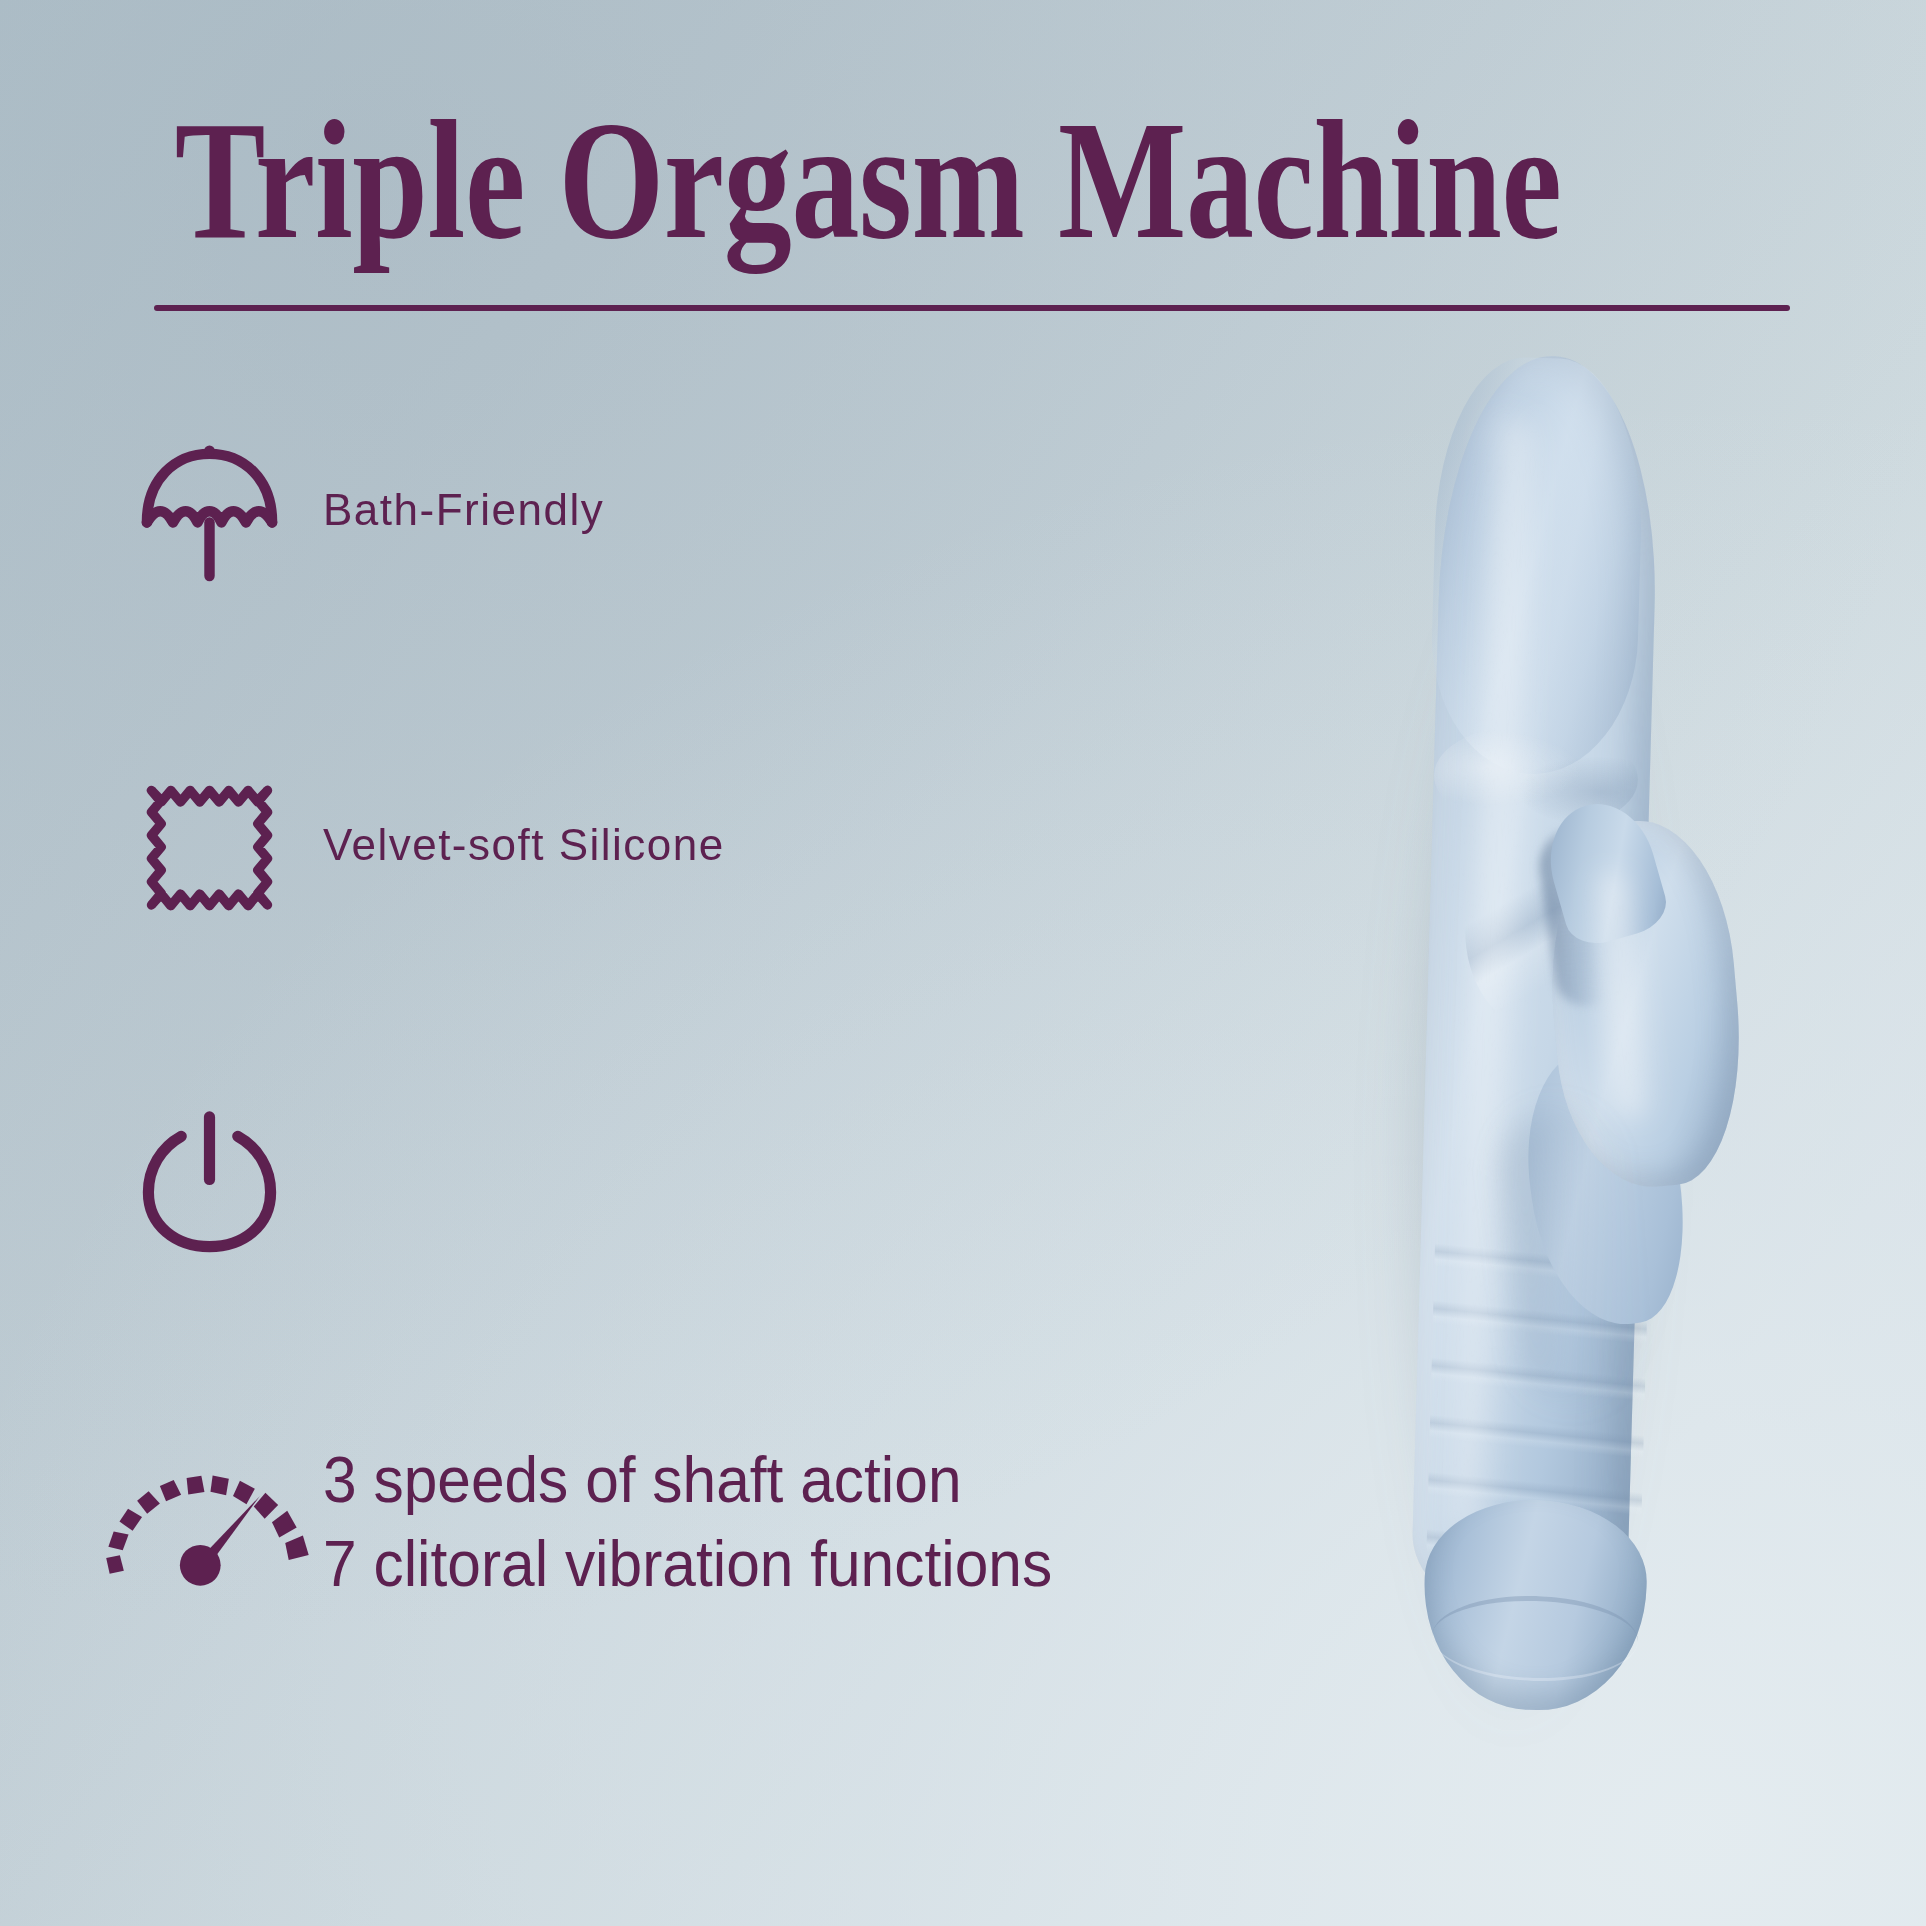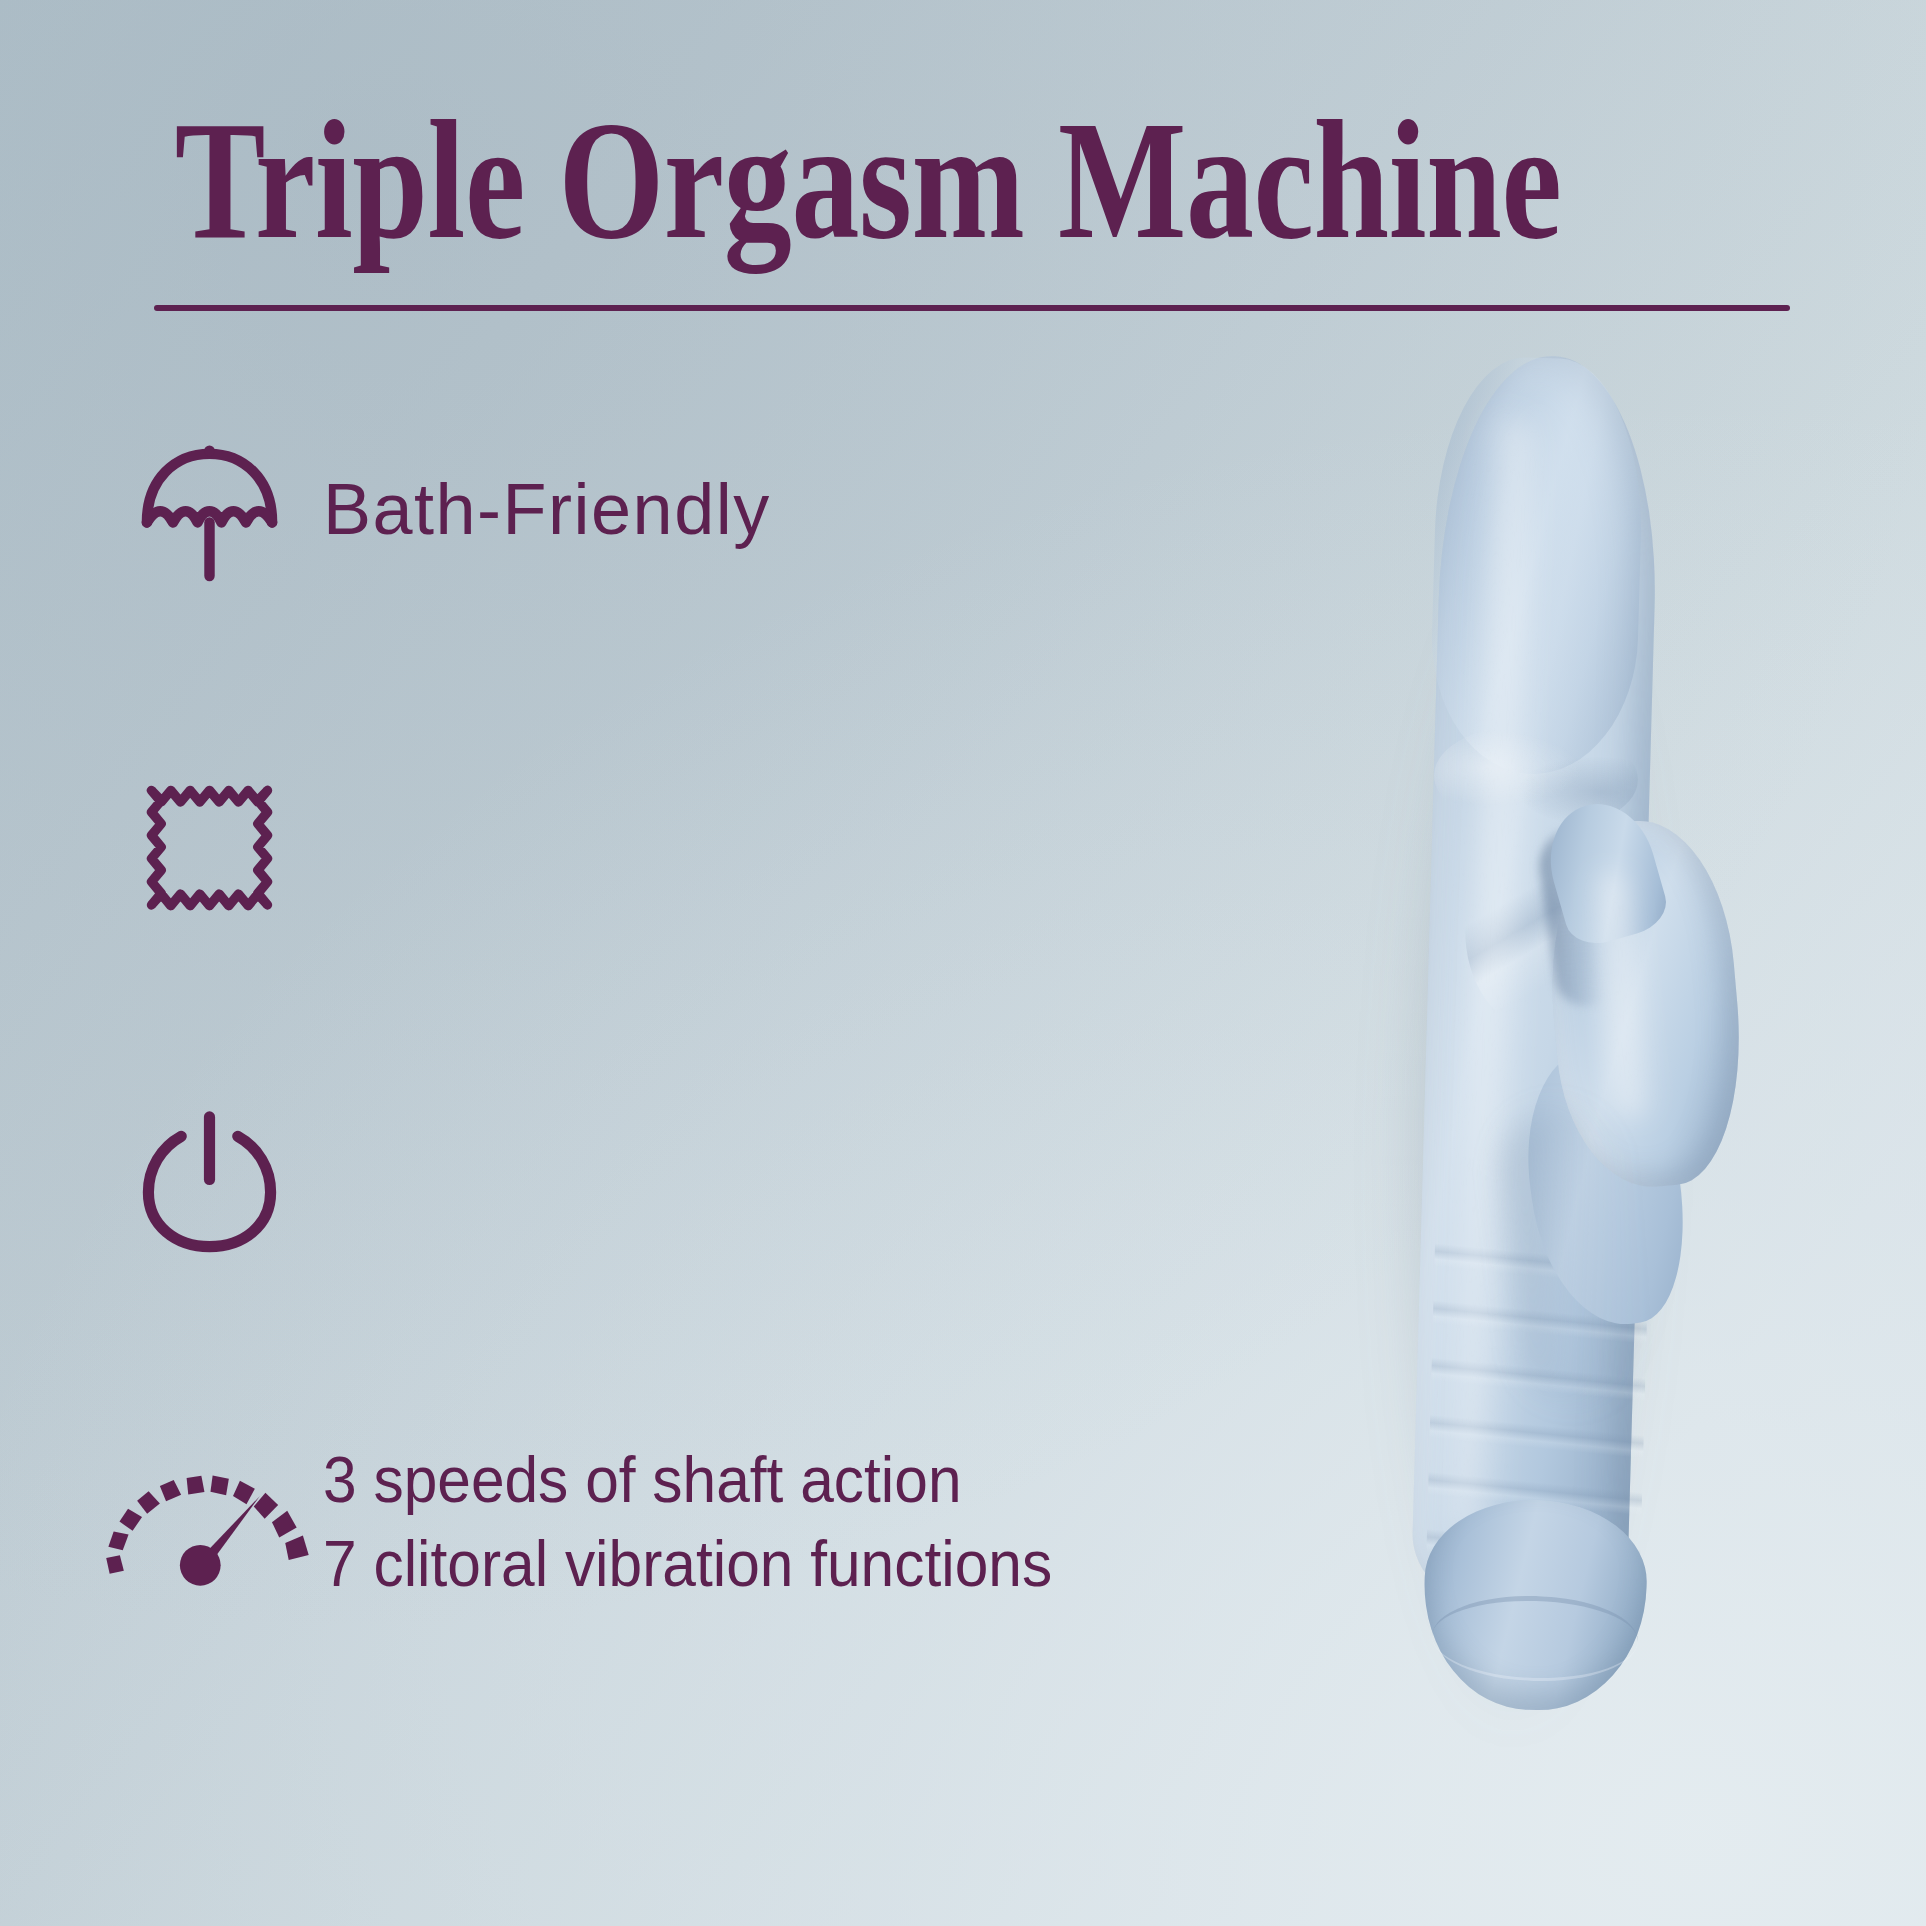--- a/index.html
+++ b/index.html
@@ -78,21 +78,21 @@
     height: 188px;
     flex: 0 0 228px;
     display: flex;
     align-items: center;
     justify-content: center;
   }
   .feature-icon svg { display: block; overflow: visible; }
 
   .feature-label {
     color: #5d2150;
-    font-size: 72px;
+    font-size: 44px;
     line-height: 1.22;
     letter-spacing: 1.5px;
     white-space: nowrap;
     font-weight: 400;
   }
   .feature-label.narrow {
     font-size: 65px;
     letter-spacing: 0px;
     transform: scaleX(0.93);
     transform-origin: left center;
@@ -319,20 +319,23 @@
 
     <div class="feature-row r1">
       <div class="feature-icon">
         <svg width="145" height="145" viewBox="0 0 100 100" fill="none" stroke="#5d2150" stroke-width="6.5" stroke-linecap="round" stroke-linejoin="round">
           <path d="M10 12 L16.7 20 L23.3 12 L30 20 L36.7 12 L43.3 20 L50 12 L56.7 20 L63.3 12 L70 20 L76.7 12 L83.3 20 L90 12
                    L83.3 19 L90 27 L83.3 35 L90 43 L83.3 51 L90 59 L83.3 67 L90 75 L83.3 83 L90 91
                    L83.3 83.5 L76.7 91.5 L70 83.5 L63.3 91.5 L56.7 83.5 L50 91.5 L43.3 83.5 L36.7 91.5 L30 83.5 L23.3 91.5 L16.7 83.5 L10 91
                    L16.7 83 L10 75 L16.7 67 L10 59 L16.7 51 L10 43 L16.7 35 L10 27 L16.7 19 Z"></path>
         </svg>
       </div>
+      <div class="feature-label">
+        <span class="line">Velvet-soft Silicone</span>
+      </div>
     </div>
 
     <div class="feature-row r2">
       <div class="feature-icon">
         <svg width="149" height="149" viewBox="0 0 100 100" fill="none" stroke="#5d2150" stroke-width="7.5" stroke-linecap="round" stroke-linejoin="round">
           <path d="M31 21 C17.5 28.5 9 42.5 9 58.5 C9 81 27.5 95 50 95 C72.5 95 91 81 91 58.5 C91 42.5 82.5 28.5 69 21"></path>
           <path d="M50 8 L50 50"></path>
         </svg>
       </div>
     </div>

